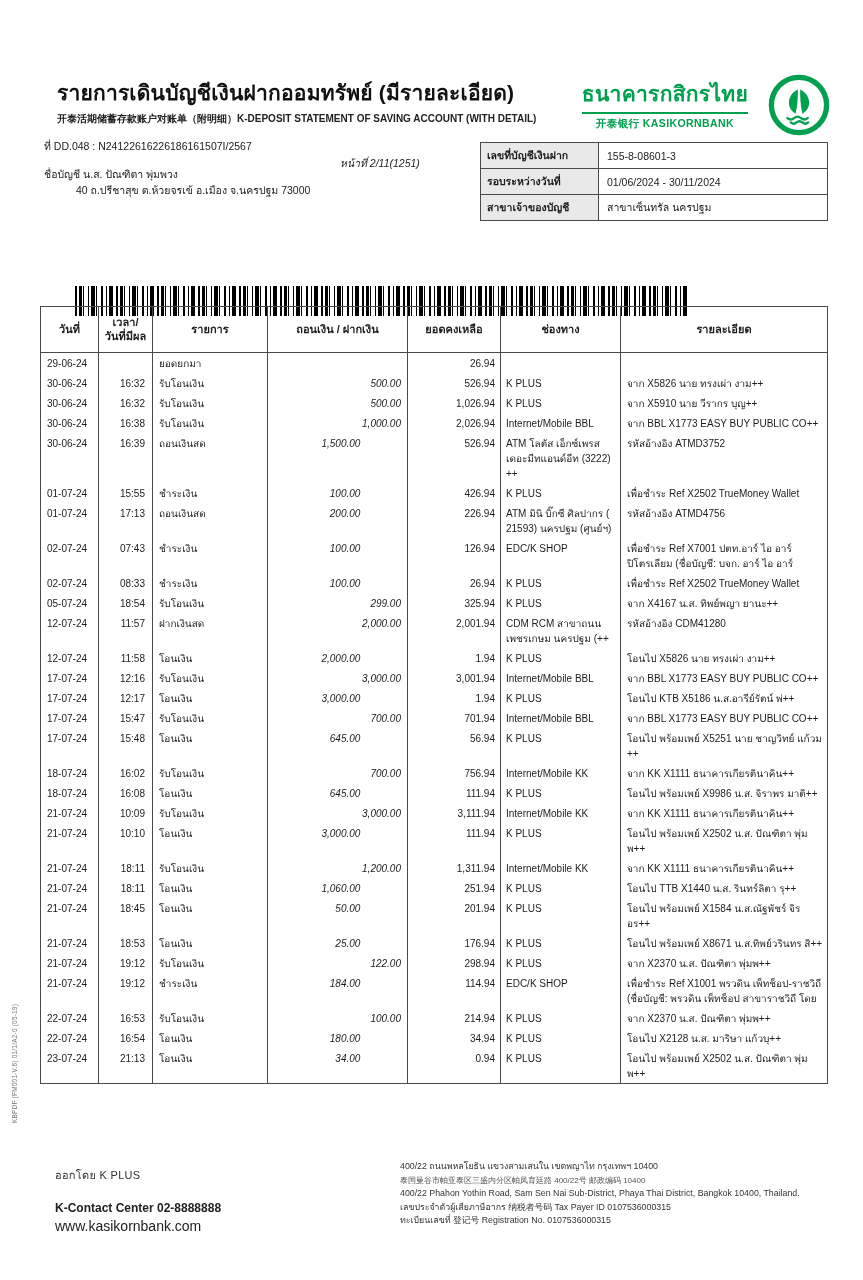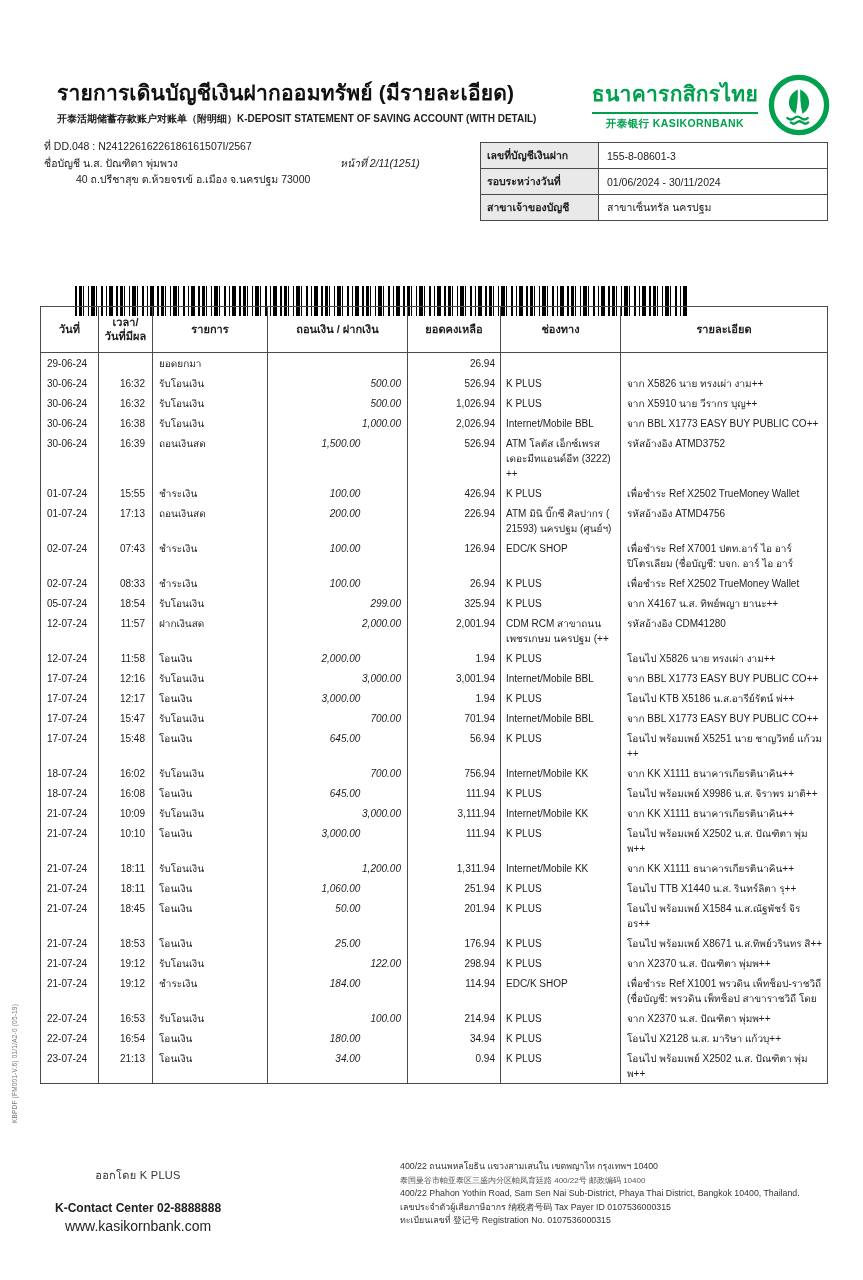--- a/index.html
+++ b/index.html
@@ -6,25 +6,25 @@
   html,body { background:#fff; }
   body { font-family:"Liberation Sans","DejaVu Sans",sans-serif; color:#1c1c1c; }
   .page { position:relative; width:863px; height:1280px; background:#fff; overflow:hidden; }
 
   
   .title-block { position:absolute; left:57px; top:76px; }
   .title-th { font-size:21px; font-weight:bold; color:#111; letter-spacing:.2px; }
   .title-sub { font-size:10px; font-weight:bold; color:#222; margin-top:3px; }
 
   .doc-block { position:absolute; left:44px; top:138px; font-size:10.5px; line-height:16px; color:#222; }
-  .doc-line2 { margin-top:1px; }
+  .doc-line2 { margin-top:12px; }
   .doc-line3 { margin-left:32px; }
   .page-no { position:absolute; left:340px; top:155px; font-size:10.5px; color:#222;font-style:italic; }
 
-  .bank-block { position:absolute; right:33px; top:74px; display:flex; align-items:flex-start; gap:10px; }
+  .bank-block { position:absolute; right:33px; top:74px; display:flex; align-items:flex-start; gap:20px; }
   .bank-names { text-align:center; padding-top:3px; }
   .bank-name-th { font-size:21px; font-weight:bold; color:#00a04e; letter-spacing:.3px; }
   .bank-name-sub { font-size:10.5px; font-weight:bold; color:#00a04e; border-top:2.5px solid #00a04e; margin-top:2px; padding-top:3px; letter-spacing:.4px; }
   .bank-logo { width:62px; height:62px; }
 
   
   .info-table { position:absolute; left:480px; top:142px; width:348px; border-collapse:collapse; }
   .info-table td { border:1.2px solid #4a4a4a; font-size:10.5px; height:26px; vertical-align:middle; }
   .i-label { width:118px; background:#e9e9e9; font-weight:bold; padding:3px 6px; }
   .i-value { padding:3px 8px; }
@@ -49,21 +49,21 @@
   .c-time { text-align:right; padding-right:7px !important; }
   .c-txn  { padding-left:6px !important; }
   .c-amt  { padding:2.5px 6px !important;font-style:italic; }
   .c-amt .wd { display:inline-block; width:68%; text-align:right; }
   .c-amt .dp { display:inline-block; width:32%; text-align:right; }
   .c-bal  { text-align:right; padding-right:5px !important; }
   .c-ch   { padding-left:5px !important; }
   .c-dt   { padding-left:6px !important; }
 
   
-  .footer-left { position:absolute; left:55px; top:1166px;text-align:center; }
+  .footer-left { position:absolute; left:55px; top:1166px; }
   .issued-by { font-size:11px; color:#333; letter-spacing:.3px; }
   .contact { font-size:12px; font-weight:bold; color:#222; margin-top:17px; }
   .website { font-size:14px; color:#222; margin-top:3px; }
   .footer-right { position:absolute; left:400px; top:1160px; width:440px; font-size:8.8px; line-height:13.5px; color:#333; }
   .fr-cn { font-size:8px; color:#555; }
 
   .form-code { position:absolute; left:-56px; top:1060px; width:140px; font-size:6.5px; color:#777;
                transform:rotate(-90deg); transform-origin:center; text-align:center; letter-spacing:.2px; }
 </style>
 </head>

